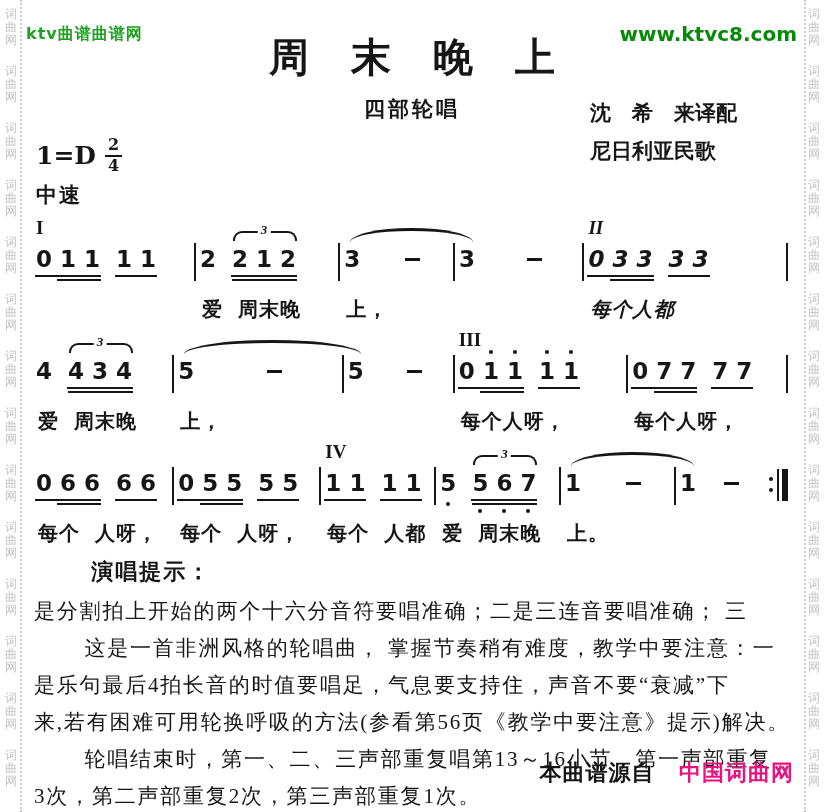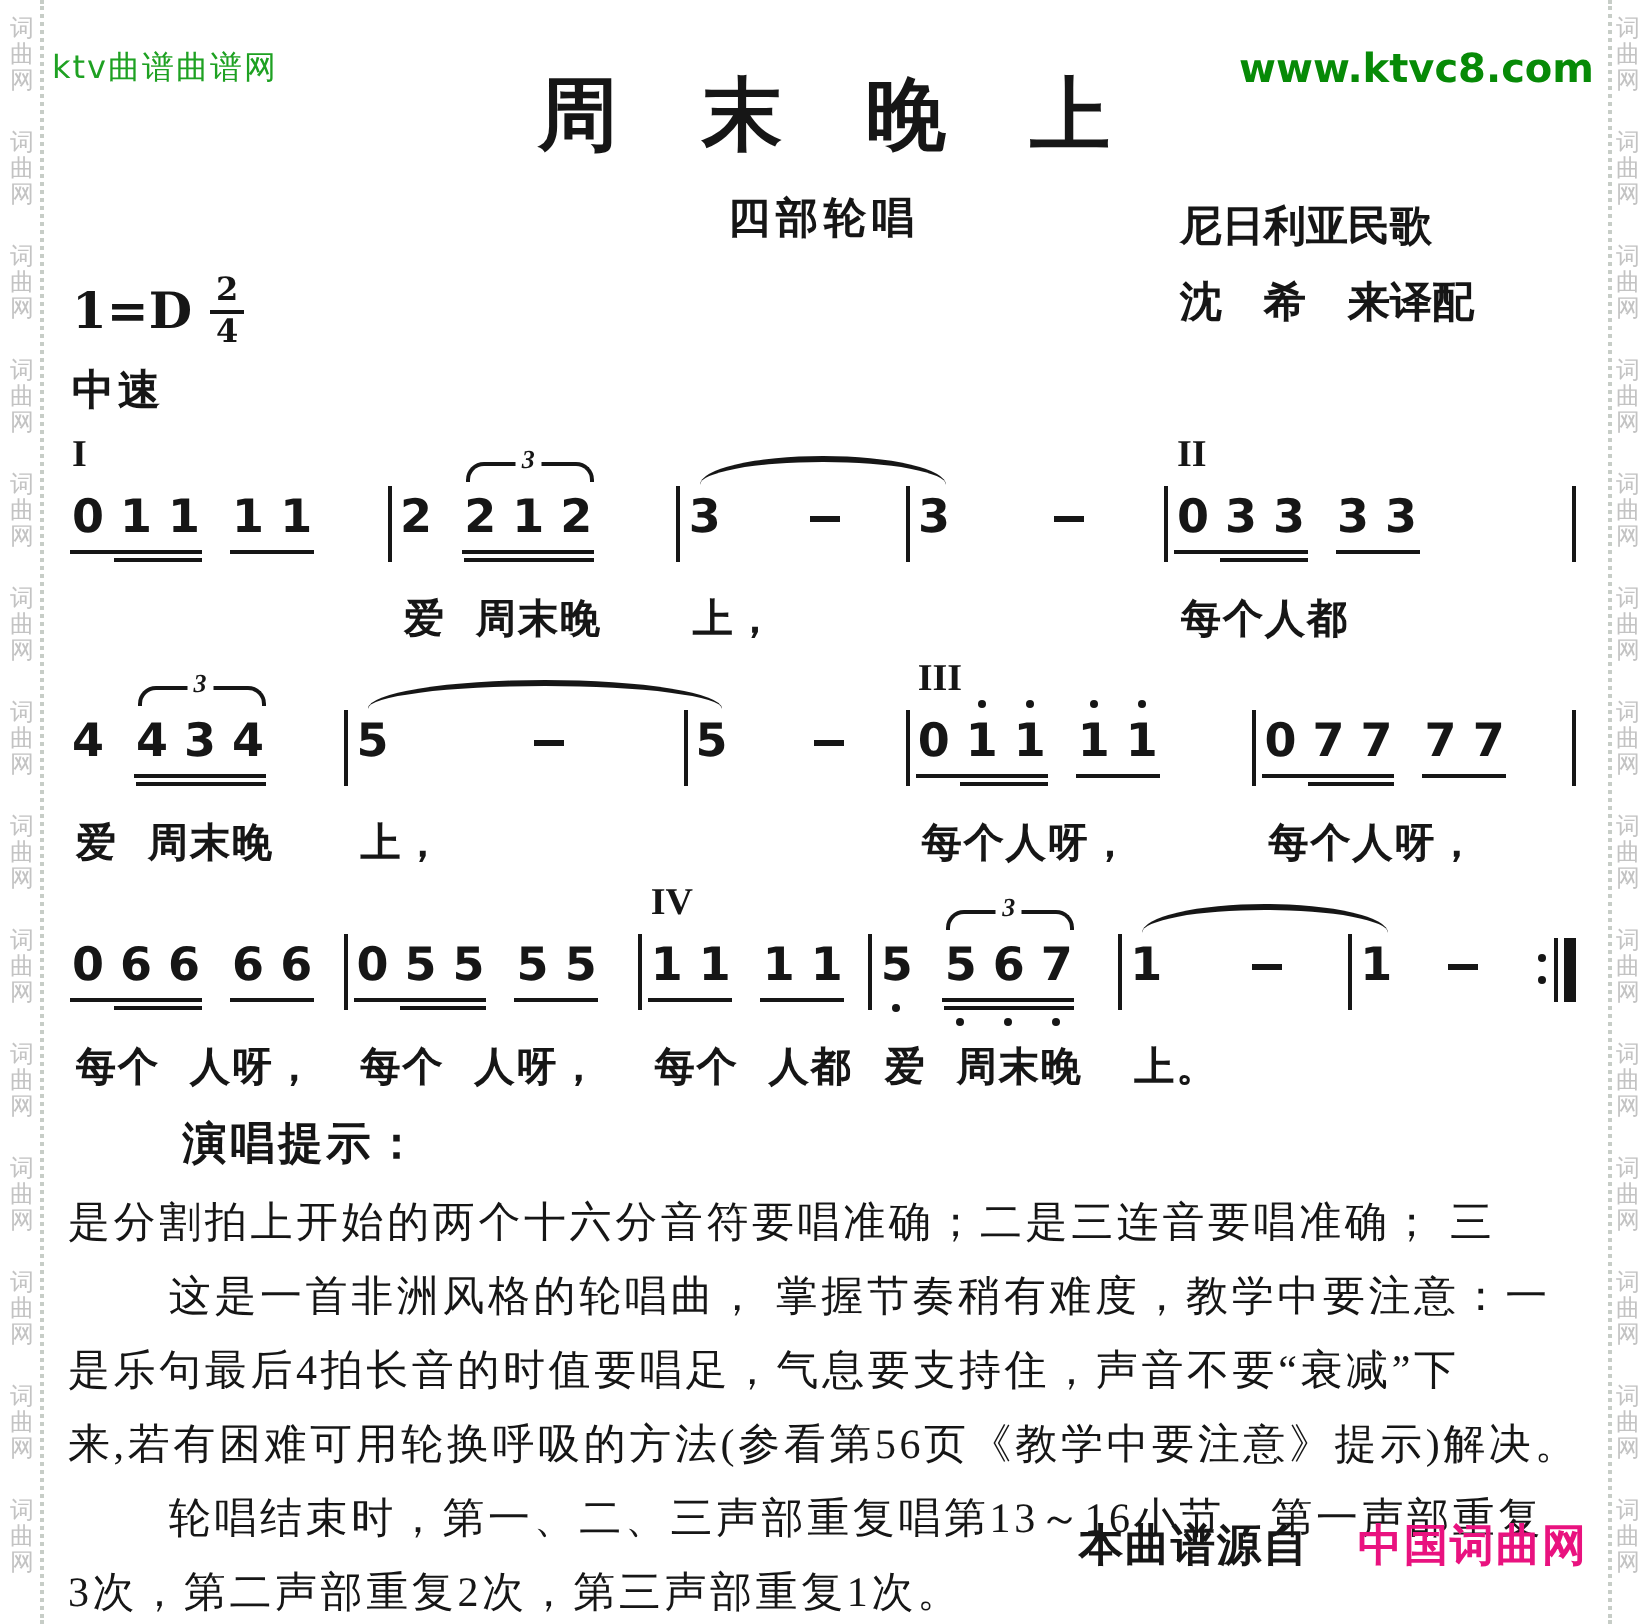--- a/index.html
+++ b/index.html
@@ -9,21 +9,21 @@
     font-family:"Liberation Serif", serif; color:var(--ink,#161616);
   }
   
   .wm-col{position:absolute;top:8px;bottom:0;width:18px;display:flex;flex-direction:column;align-items:center;
     color:var(--wm,#c3c3c3);font-size:12px;line-height:13px;overflow:hidden;}
   .wm-col.left{left:2px;} .wm-col.right{right:1px;}
   .wm-group{display:flex;flex-direction:column;align-items:center;margin-bottom:18px;}
   .dotline{position:absolute;top:0;bottom:0;border-left:2px dotted #c7cdc7;}
   .dotline.left{left:20px;} .dotline.right{right:18px;}
   
-  .site-logo{position:absolute;left:26px;top:24px;font-family:"DejaVu Sans",sans-serif;font-weight:400;
+  .site-logo{position:absolute;left:26px;top:24px;font-family:"DejaVu Sans",sans-serif;font-weight:700;
     font-size:16px;letter-spacing:1px;color:var(--logo-green,#1ea122);text-decoration:none;}
   .site-url{position:absolute;right:27px;top:22px;font-family:"DejaVu Sans",sans-serif;font-weight:700;
     font-size:20px;color:var(--url-green,#078a07);}
   .title-wrap{margin-top:30px;text-align:center;}
   .title-text{display:inline-block;font-size:40px;font-weight:700;letter-spacing:42px;margin-right:-42px;}
   .subtitle-wrap{margin-top:10px;text-align:center;}
   .subtitle-text{display:inline-block;font-size:21px;font-weight:700;letter-spacing:3px;}
   .credits{position:absolute;left:590px;top:94px;font-size:21px;font-weight:700;line-height:38px;white-space:nowrap;}
   
   .keysig{margin:14px 0 0 36px;display:flex;align-items:center;gap:9px;
@@ -223,22 +223,22 @@
 <span class="site-url">www.ktvc8.com</span>
 
 <div class="title-wrap">
   <span class="title-text">周末晚上</span>
 </div>
 <div class="subtitle-wrap">
   <span class="subtitle-text">四部轮唱</span>
 </div>
 
 <div class="credits">
+  <div>沈　希　来译配</div>
   <div>尼日利亚民歌</div>
-  <div>沈　希　来译配</div>
 </div>
 
 <div class="keysig">
   <span>1=D</span>
   <span class="frac">
     <span class="fr-top">2</span>
     <span>4</span>
   </span>
 </div>
 <div class="tempo">中速</div>
@@ -295,21 +295,21 @@
           <span class="grp">
             <span class="note">3</span>
           </span>
           <span class="grp dash-grp">
             <span class="note dash"></span>
           </span>
         </div>
         <div class="lyrics-row"></div>
       </div>
       <div class="barline"></div>
-      <div class="measure" style="flex: 200 0 0%;">
+      <div class="measure" style="flex: 200 0 0%; font-style: italic;">
         <div class="voice-label">II</div>
         <div class="notes-row">
           <span class="grp u1 u2">
             <i class="u2line" style="left: 33.3333%;"></i>
             <span class="note">0</span>
             <span class="note">3</span>
             <span class="note">3</span>
           </span>
           <span class="grp u1">
             <span class="note">3</span>

